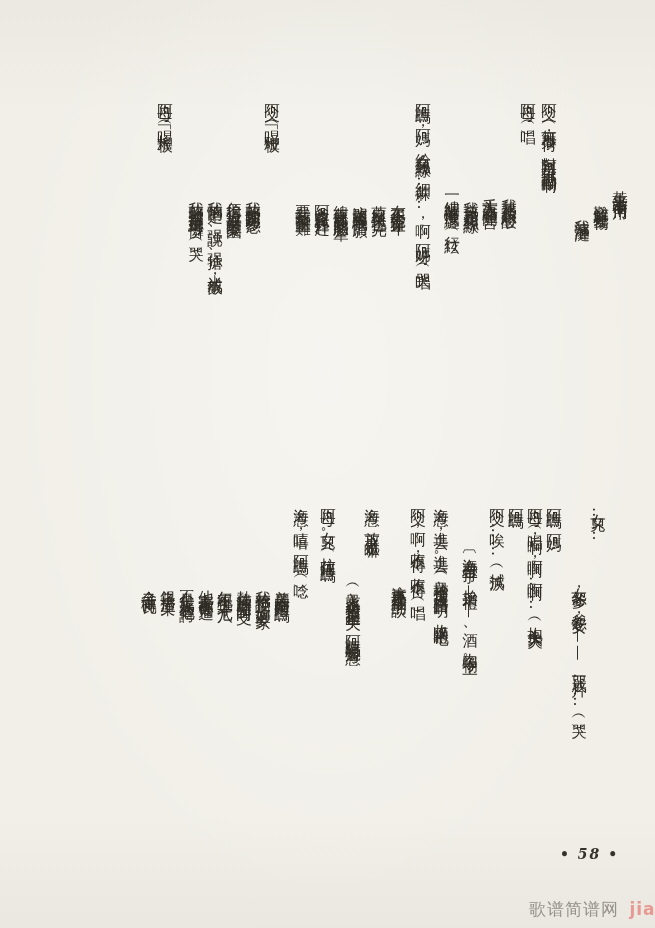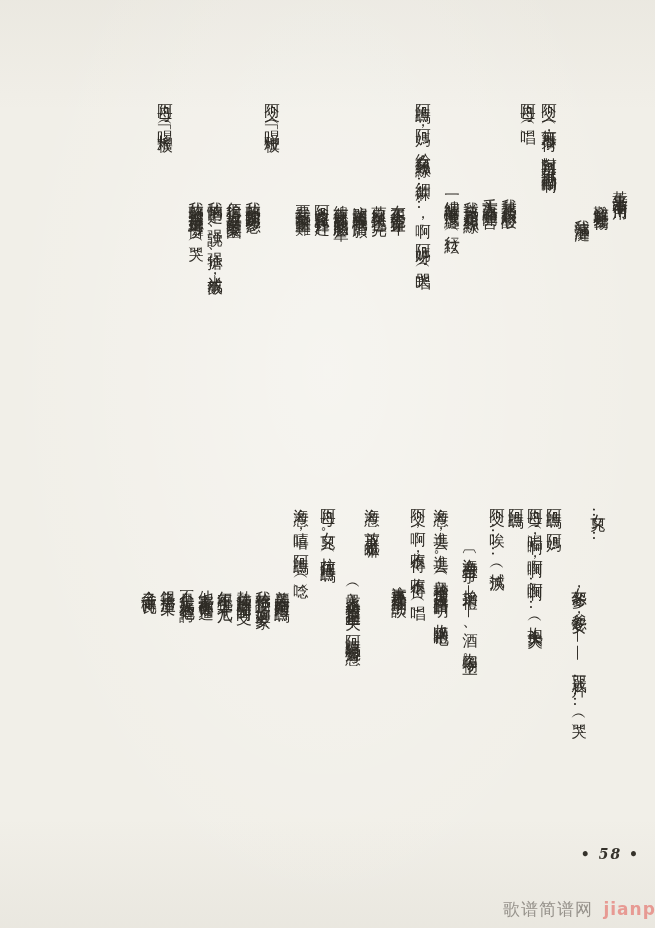--- a/index.html
+++ b/index.html
@@ -23,28 +23,28 @@
     line-height:19px;
     letter-spacing:2.5px;
     text-align:left;
   }
   .vblock .col{white-space:normal;}
   #top-block{top:92px;right:26px;height:360px;}
   #bottom-block{top:497px;right:48px;height:385px;}
   .page-number{
     position:absolute;left:560px;top:846px;width:80px;
     font-style:italic;font-weight:bold;font-size:14px;letter-spacing:2px;
-    color:#35322b;text-align:right;
+    color:#35322b;text-align:left;
   }
   .watermark{
     position:absolute;left:503px;top:898px;
     font-family:"DejaVu Sans","Liberation Sans",sans-serif;
     font-size:17px;letter-spacing:1px;white-space:nowrap;
   }
-  .watermark .wm-gray{color:#96928b;}
+  .watermark .wm-gray{color:#96928b;margin-left:26px;}
   .watermark .wm-red{color:#e79a93;font-weight:bold;margin-left:4px;}
 </style>
 </head>
 <body>
 
 <div class="paper-shade"></div>
 
 <div id="top-block" class="vblock">
     <div class="col" style="padding-top: 86.4px;">黃牛米酒中何用？</div>
     <div class="col" style="padding-top: 100.8px;">難解兒憂傷，</div>

